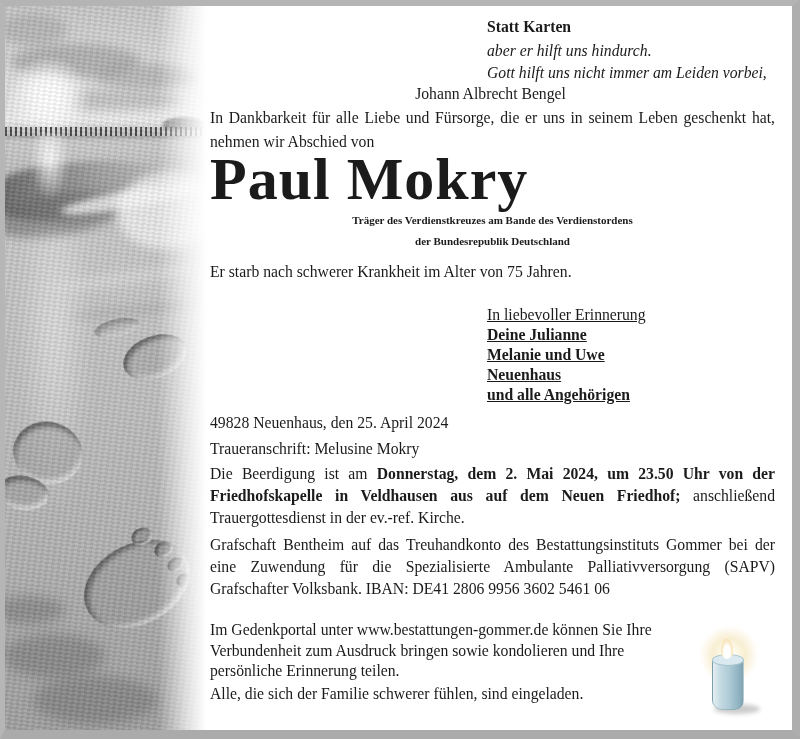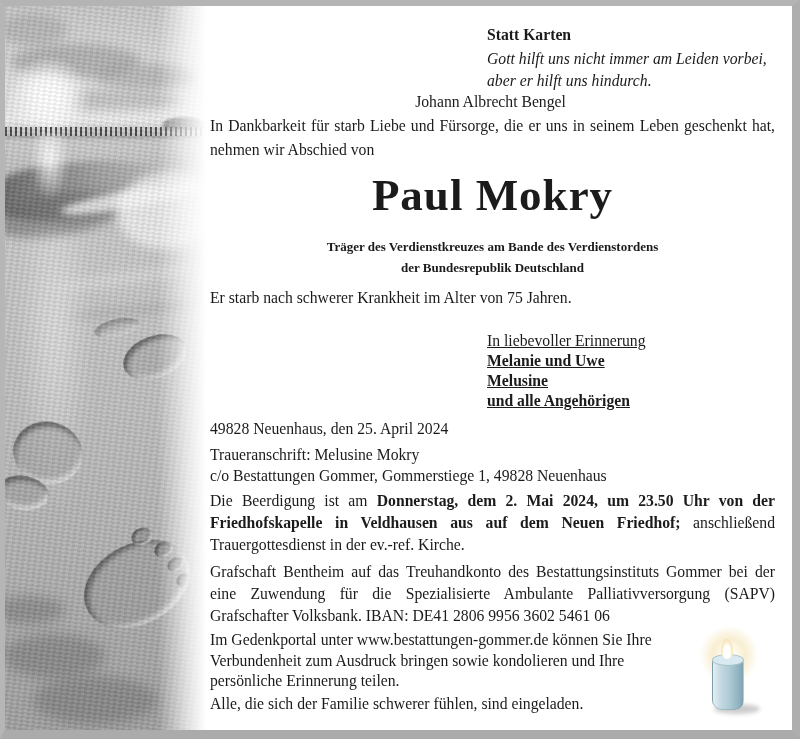--- a/index.html
+++ b/index.html
@@ -98,37 +98,37 @@
   .t1 { left: 126px; top: 522px; width: 22px; height: 17px; transform: rotate(-20deg); }
   .t2 { left: 149px; top: 536px; width: 19px; height: 15px; transform: rotate(-25deg); }
   .t3 { left: 162px; top: 552px; width: 17px; height: 13px; transform: rotate(-30deg); }
   .t4 { left: 171px; top: 568px; width: 15px; height: 12px; transform: rotate(-35deg); }
   .rough { position: absolute; border-radius: 50%; background: rgba(104,104,104,.45); filter: blur(6px); z-index: 5; }
   .r1 { left: -2px;  top: 628px; width: 102px; height: 44px; }
   .r2 { left: 28px;  top: 670px; width: 124px; height: 48px; }
   .r3 { left: -12px; top: 590px; width: 72px;  height: 28px; }
 
   
-  .text-col { position: absolute; left: 210px; top: 16px; width: 565px; font-size: 15.7px; line-height: 21px; z-index: 20; }
+  .text-col { position: absolute; left: 210px; top: 8px; width: 565px; font-size: 15.7px; line-height: 21px; z-index: 20; }
   .statt   { margin-top: 8px; font-weight: bold; margin-left: 277px; }
   .quote   { margin-top: 3px; margin-left: 277px; font-style: italic; line-height: 22px; }
   .author  { margin-top: -1px; text-align: center; padding-right: 4px; }
   .intro   { margin-top: 2px; line-height: 24px; }
   .jline   { text-align: justify; text-align-last: justify; white-space: nowrap; }
-  .name    { margin-top: 8px; font-size: 45px; line-height: 50px; font-weight: bold; text-align: center; letter-spacing: 1px; }
-  .honor   { margin-top: 16px; font-size: 13px; font-weight: bold; text-align: center; line-height: 21px; }
+  .name    { margin-top: 0; font-size: 60px; line-height: 50px; font-weight: bold; text-align: left; letter-spacing: 1px; }
+  .honor   { margin-top: 6px; font-size: 11px; font-weight: bold; text-align: center; line-height: 21px; }
   .death   { margin-top: 9px; }
   .memoriam{ margin-top: 23px; margin-left: 277px; line-height: 20px; text-decoration: underline; }
   .memoriam .mem-name { font-weight: bold; }
   .place   { margin-top: 7px; }
   .address { margin-top: 5px; line-height: 21px; }
   .funeral { margin-top: 4px; line-height: 22px; }
   .funeral b, .donation b { font-weight: bold; }
   .donation{ margin-top: 5px; line-height: 22px; }
-  .portal  { margin-top: 3px; line-height: 20.5px; width: 485px; }
+  .portal  { margin-top: 20px; line-height: 20.5px; width: 485px; }
   .closing { margin-top: 1px; }
 
   
   .candle { position: absolute; left: 698px; top: 626px; width: 64px; height: 92px; z-index: 25; }
   .glow {
     position: absolute; left: 2px; top: 0; width: 58px; height: 58px;
     background: radial-gradient(circle, rgba(255,252,240,.95) 12%, rgba(247,235,202,.85) 40%, rgba(247,235,202,0) 72%);
   }
   .cshadow { position: absolute; left: 16px; top: 78px; width: 46px; height: 10px; background: rgba(118,118,118,.38); border-radius: 50%; filter: blur(2px); }
   .cbody {
@@ -179,51 +179,51 @@
     <div class="toe t4"></div>
     <div class="rough r1"></div>
     <div class="rough r2"></div>
     <div class="rough r3"></div>
     <div class="fade"></div>
   </div>
 
   <div class="text-col">
     <div class="statt">Statt Karten</div>
     <div class="quote">
+      <div>aber er hilft uns hindurch.</div>
       <div>Gott hilft uns nicht immer am Leiden vorbei,</div>
-      <div>aber er hilft uns hindurch.</div>
     </div>
     <div class="author">Johann Albrecht Bengel</div>
 
     <div class="intro">
-      <div class="jline">In Dankbarkeit für starb Liebe und Fürsorge, die er uns in seinem Leben geschenkt hat,</div>
+      <div class="jline">In Dankbarkeit für alle Liebe und Fürsorge, die er uns in seinem Leben geschenkt hat,</div>
       <div>nehmen wir Abschied von</div>
     </div>
 
     <div class="name">Paul Mokry</div>
 
     <div class="honor">
       <div>Träger des Verdienstkreuzes am Bande des Verdienstordens</div>
       <div>der Bundesrepublik Deutschland</div>
     </div>
 
     <div class="death">Er starb nach schwerer Krankheit im Alter von 75 Jahren.</div>
 
     <div class="memoriam">
       <div>In liebevoller Erinnerung</div>
+      <div class="mem-name">Deine Julianne</div>
       <div class="mem-name">Melanie und Uwe</div>
-      <div class="mem-name">Melusine</div>
+      <div class="mem-name">Neuenhaus</div>
       <div class="mem-name">und alle Angehörigen</div>
     </div>
 
     <div class="place">49828 Neuenhaus, den 25. April 2024</div>
 
     <div class="address">
       <div>Traueranschrift: Melusine Mokry</div>
-      <div>c/o Bestattungen Gommer, Gommerstiege 1, 49828 Neuenhaus</div>
     </div>
 
     <div class="funeral">
       <div class="jline"><span>Die Beerdigung ist am </span><b>Donnerstag, dem 2. Mai 2024, um 23.50 Uhr von der</b></div>
       <div class="jline"><b>Friedhofskapelle in Veldhausen aus auf dem Neuen Friedhof;</b><span> anschließend</span></div>
       <div>Trauergottesdienst in der ev.-ref. Kirche.</div>
     </div>
 
     <div class="donation">
       <div class="jline">Grafschaft Bentheim auf das Treuhandkonto des Bestattungsinstituts Gommer bei der</div>

